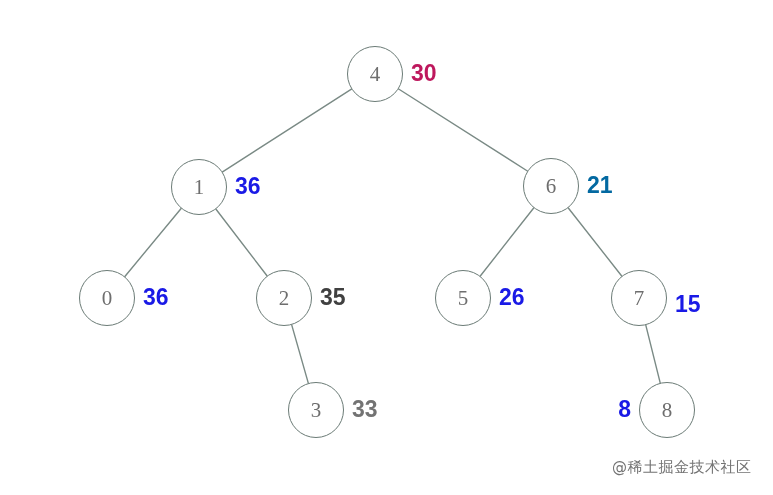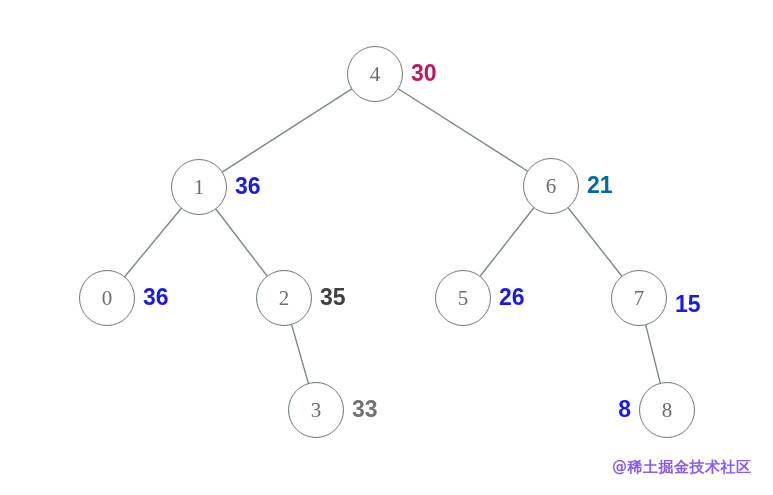--- a/index.html
+++ b/index.html
@@ -48,27 +48,26 @@
     color: #1a1ae6;
     font-size: 23px;
     font-weight: bold;
     font-family: "Liberation Sans", sans-serif;
     line-height: 1;
     white-space: nowrap;
     user-select: none;
   }
   .watermark {
     position: absolute;
-    color: #8b5cf6;
+    color: #737373;
     font-size: 15px;
     font-family: "DejaVu Sans", sans-serif;
     white-space: nowrap;
     letter-spacing: 0.5px;
     user-select: none;
-    font-weight: bold;
   }
 </style>
 </head>
 <body>
 
 <div id="canvas">
   <svg id="edge-layer" width="773" height="495" viewBox="0 0 773 495">
       <line x1="351.43830723188626" y1="89.12767774316393" x2="222.56169276811372" y2="171.87232225683607" stroke="#7a8a85" stroke-width="1.4" stroke-linecap="round"></line>
       <line x1="398.62252165649903" y1="89.03251378140845" x2="527.377478343501" y2="170.96748621859155" stroke="#7a8a85" stroke-width="1.4" stroke-linecap="round"></line>
       <line x1="181.13220980677175" y1="208.55787729835146" x2="124.86779019322823" y2="276.44212270164854" stroke="#7a8a85" stroke-width="1.4" stroke-linecap="round"></line>

